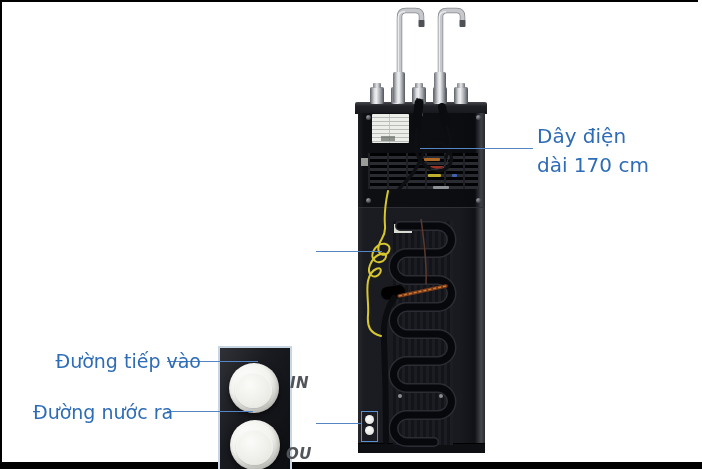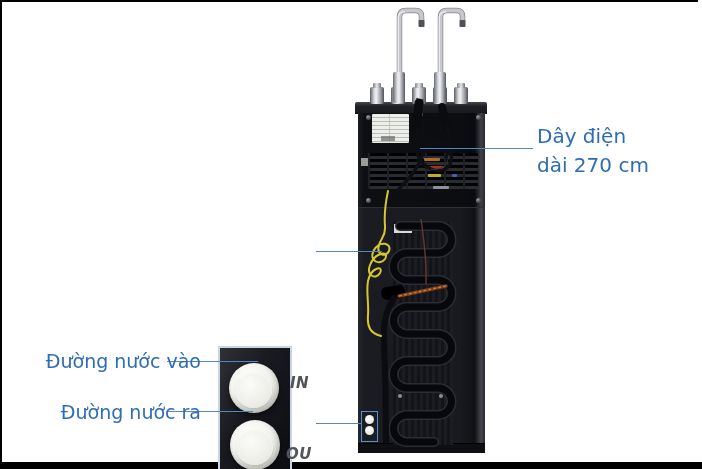--- a/index.html
+++ b/index.html
@@ -68,21 +68,21 @@
     box-shadow:inset 0 1px 2px rgba(255,255,255,.8), 0 1px 2px rgba(0,0,0,.15);}
   .port-label{position:absolute;color:#515459;font-weight:bold;font-style:italic;font-size:15px;letter-spacing:.5px;}
 
   
   .callout{position:absolute;height:1px;background:#5585c5;z-index:5;}
   .lbl{position:absolute;color:#2e6cb6;font-size:19px;line-height:27px;z-index:5;}
   .lbl.right{text-align:right;}
   #label-power{left:537px;top:122px;width:140px;font-size:20px;line-height:29px;white-space:pre-line;}
   #label-ground{left:180px;top:239px;width:130px;}
   #label-in{left:5px;top:348px;width:196px;}
-  #label-out{left:5px;top:399px;width:196px;}
+  #label-out{left:5px;top:399px;width:196px;text-align:center;}
 </style>
 </head>
 <body>
 
 <div id="canvas">
 
   <div class="frame-top"></div>
   <div class="frame-left"></div>
   <div class="frame-bottom"></div>
 
@@ -180,17 +180,17 @@
     <span class="port-label" style="left:66px;top:97px">OU</span>
   </div>
 
   <div class="callout" style="left:420px;top:148px;width:113px"></div>
   <div class="callout" style="left:316px;top:251px;width:66px"></div>
   <div class="callout" style="left:167px;top:361px;width:91px"></div>
   <div class="callout" style="left:167px;top:411px;width:86px"></div>
   <div class="callout" style="left:316px;top:423px;width:45px"></div>
 
   <div class="lbl" id="label-power">Dây điện
-dài 270 cm</div>
-  <div class="lbl right" id="label-in">Đường nước vào</div>
+dài 170 cm</div>
+  <div class="lbl right" id="label-in">Đường tiếp vào</div>
   <div class="lbl right" id="label-out">Đường nước ra</div>
 
 </div>
 
 </body></html>

